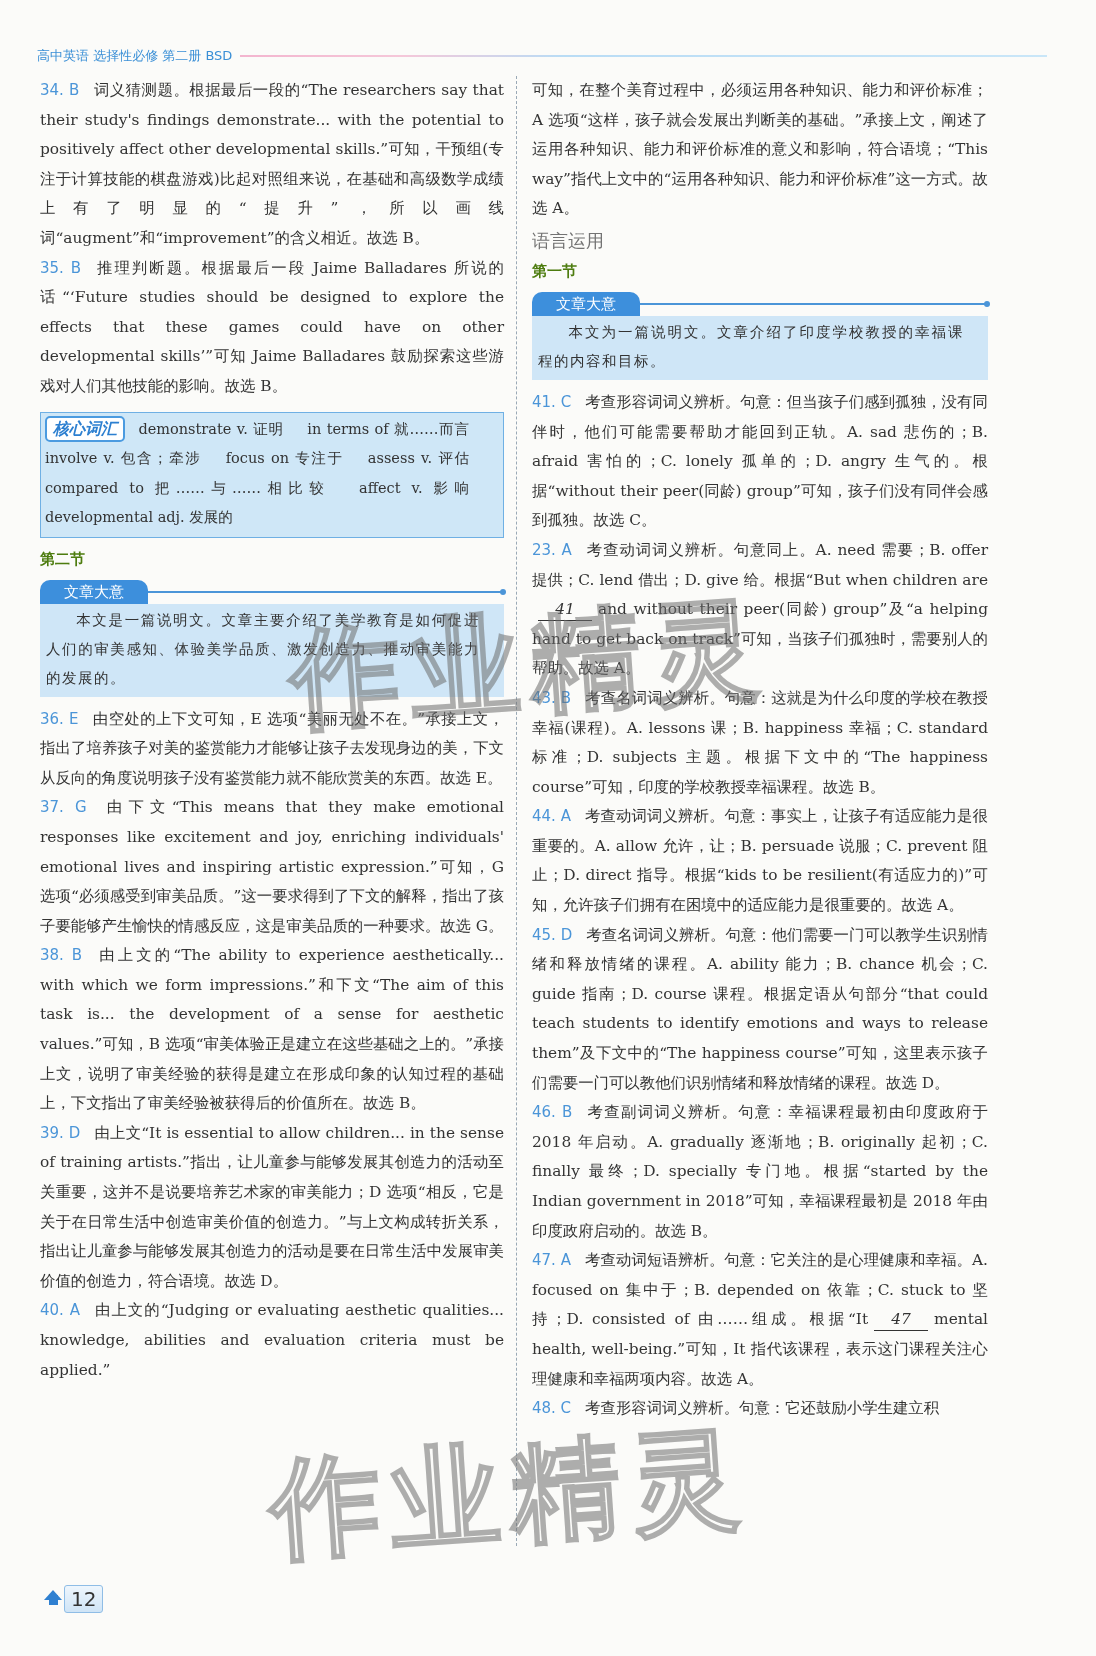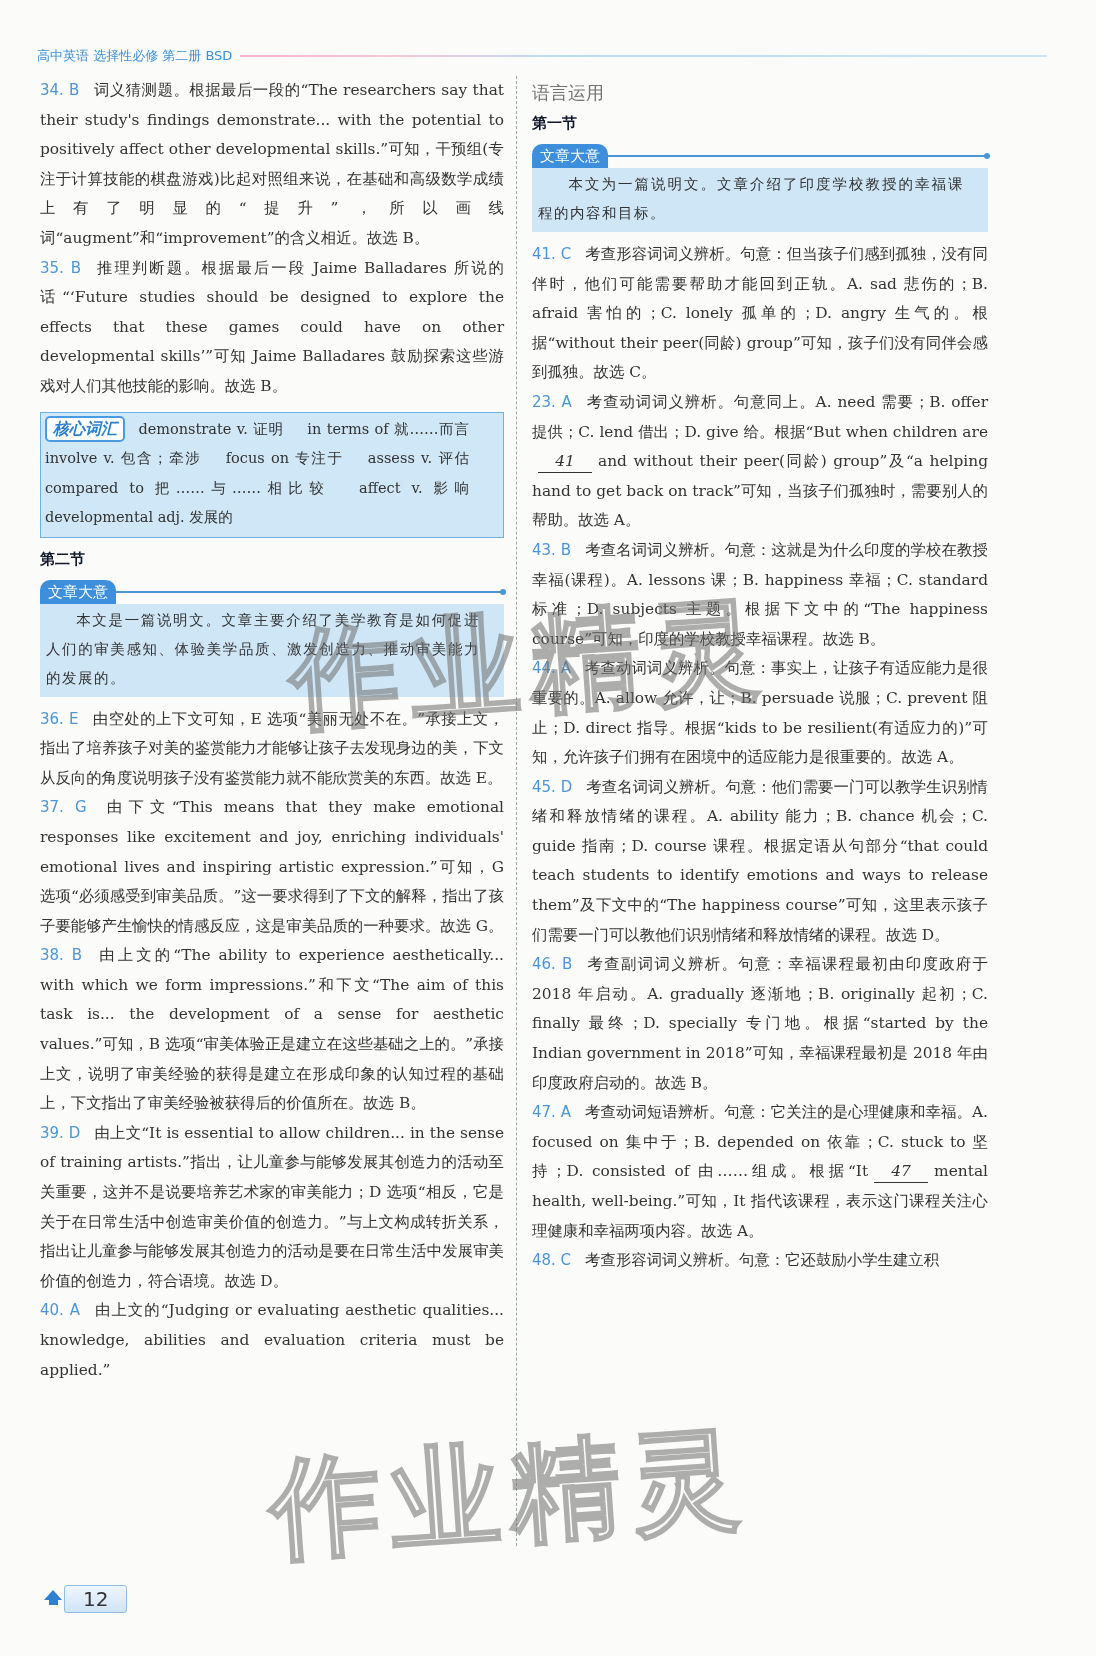--- a/index.html
+++ b/index.html
@@ -16,52 +16,52 @@
     flex: 1; height: 2px; margin-left: 8px;
     background: linear-gradient(90deg, #f3b5cf 0%, #f5c7d9 20%, #b9dcf5 40%, #c9e6f8 100%);
   }
   .col { position: absolute; top: 76px; font-size: 15.4px; line-height: 29.6px; text-align: justify; }
   .col-left { left: 40px; width: 464px; }
   .col-right { left: 532px; width: 456px; }
   .divider { position: absolute; left: 516px; top: 76px; height: 1470px; border-left: 1px dashed #9aa9b6; }
   .para { margin: 0; }
   .qnum { font-family: "DejaVu Sans", sans-serif; color: #4b95d8; font-size: 15px; margin-right: 14px; }
   .heading-blue { font-family: "DejaVu Sans", sans-serif; font-size: 18px; color: #737373; line-height: 30px; margin: 2px 0 0; }
-  .heading-sec { font-family: "DejaVu Sans", sans-serif; font-size: 15px; font-weight: bold; color: #0f172a; line-height: 26px; margin: 2px 0 6px; }
+  .heading-sec { font-family: "DejaVu Sans", sans-serif; font-size: 15px; font-weight: bold; color: #4d7c0f; line-height: 26px; margin: 2px 0 6px; }
   .vocab-box {
     background: #cfe7f7; border: 1px solid #6fb0e4; padding: 2px 16px 4px 4px; margin: 10px 0 8px;
     font-size: 14.5px; line-height: 29.5px;
   }
   .vocab-tag {
     display: inline-block; font-family: "DejaVu Sans", sans-serif; font-weight: bold; font-style: italic;
     color: #2c7fd0; background: #fff; border: 2px solid #4b9be0; border-radius: 5px;
     padding: 0 6px; line-height: 22px; font-size: 16px; margin-right: 8px;
   }
   .vocab-item { margin-right: 18px; white-space: nowrap; }
   .summary-wrap { margin: 8px 0 8px; }
   .summary-head { display: flex; align-items: center; height: 24px; }
   .summary-tag {
     font-family: "DejaVu Sans", sans-serif; color: #fff; background: #3d8fdc;
-    border-radius: 10px 10px 0 0; padding: 0 8px; font-size: 15px; line-height: 24px;
+    border-radius: 10px 10px 0 0; padding: 0 24px; font-size: 15px; line-height: 24px;
   }
   .summary-line { flex: 1; height: 2px; background: #4b95d8; position: relative; }
   .summary-line::after { content: ""; position: absolute; right: -2px; top: -2px; width: 6px; height: 6px; border-radius: 50%; background: #4b95d8; }
   .summary-body {
     background: #cfe6f7; padding: 2px 24px 4px 6px; font-size: 14.5px; line-height: 29px; letter-spacing: 1.5px;
   }
   .indent { display: inline-block; width: 30px; }
   .blank { display: inline-block; min-width: 54px; border-bottom: 1px solid #333; text-align: center; line-height: 22px; margin: 0 6px; font-style: italic; }
   .page-num {
     position: absolute; left: 44px; top: 1585px; display: flex; align-items: center;
   }
   .arrow-icon { width: 0; height: 0; border-left: 9px solid transparent; border-right: 9px solid transparent; border-bottom: 10px solid #2f80d1; position: relative; top: -4px; }
   .arrow-stem { position: absolute; left: 49px; top: 1595px; width: 9px; height: 10px; background: #2f80d1; }
   .num-box {
     margin-left: 2px; background: linear-gradient(180deg, #eef6fd, #cfe4f6); border: 1px solid #8fbde6;
-    border-radius: 3px; padding: 0 18px; font-family: "DejaVu Sans", sans-serif; font-size: 20px; color: #333; line-height: 26px;
+    border-radius: 3px; padding: 0 6px; font-family: "DejaVu Sans", sans-serif; font-size: 20px; color: #333; line-height: 26px;
   }
   .watermark {
     position: absolute; font-family: "DejaVu Sans", sans-serif; font-size: 110px; font-weight: bold;
     color: transparent; -webkit-text-stroke: 2px rgba(110,110,110,0.55); letter-spacing: 10px; pointer-events: none;
     transform: rotate(-4deg);
   }
 </style>
 </head>
 <body>
 
@@ -99,20 +99,21 @@
   </div>
 
   <p class="para"><span class="qnum">36. E</span><span>由空处的上下文可知，E 选项“美丽无处不在。”承接上文，指出了培养孩子对美的鉴赏能力才能够让孩子去发现身边的美，下文从反向的角度说明孩子没有鉴赏能力就不能欣赏美的东西。故选 E。</span></p>
   <p class="para"><span class="qnum">37. G</span><span>由下文“This means that they make emotional responses like excitement and joy, enriching individuals' emotional lives and inspiring artistic expression.”可知，G 选项“必须感受到审美品质。”这一要求得到了下文的解释，指出了孩子要能够产生愉快的情感反应，这是审美品质的一种要求。故选 G。</span></p>
   <p class="para"><span class="qnum">38. B</span><span>由上文的“The ability to experience aesthetically... with which we form impressions.”和下文“The aim of this task is... the development of a sense for aesthetic values.”可知，B 选项“审美体验正是建立在这些基础之上的。”承接上文，说明了审美经验的获得是建立在形成印象的认知过程的基础上，下文指出了审美经验被获得后的价值所在。故选 B。</span></p>
   <p class="para"><span class="qnum">39. D</span><span>由上文“It is essential to allow children... in the sense of training artists.”指出，让儿童参与能够发展其创造力的活动至关重要，这并不是说要培养艺术家的审美能力；D 选项“相反，它是关于在日常生活中创造审美价值的创造力。”与上文构成转折关系，指出让儿童参与能够发展其创造力的活动是要在日常生活中发展审美价值的创造力，符合语境。故选 D。</span></p>
   <p class="para"><span class="qnum">40. A</span><span>由上文的“Judging or evaluating aesthetic qualities... knowledge, abilities and evaluation criteria must be applied.”</span></p>
 </div>
 
 <div class="col col-right">
+  <p class="para">可知，在整个美育过程中，必须运用各种知识、能力和评价标准；A 选项“这样，孩子就会发展出判断美的基础。”承接上文，阐述了运用各种知识、能力和评价标准的意义和影响，符合语境；“This way”指代上文中的“运用各种知识、能力和评价标准”这一方式。故选 A。</p>
   <div class="heading-blue">语言运用</div>
   <div class="heading-sec">第一节</div>
 
   <div class="summary-wrap">
     <div class="summary-head">
       <span class="summary-tag">文章大意</span>
       <span class="summary-line"></span>
     </div>
     <div class="summary-body"><span class="indent"></span><span>本文为一篇说明文。文章介绍了印度学校教授的幸福课程的内容和目标。</span></div>
   </div>

